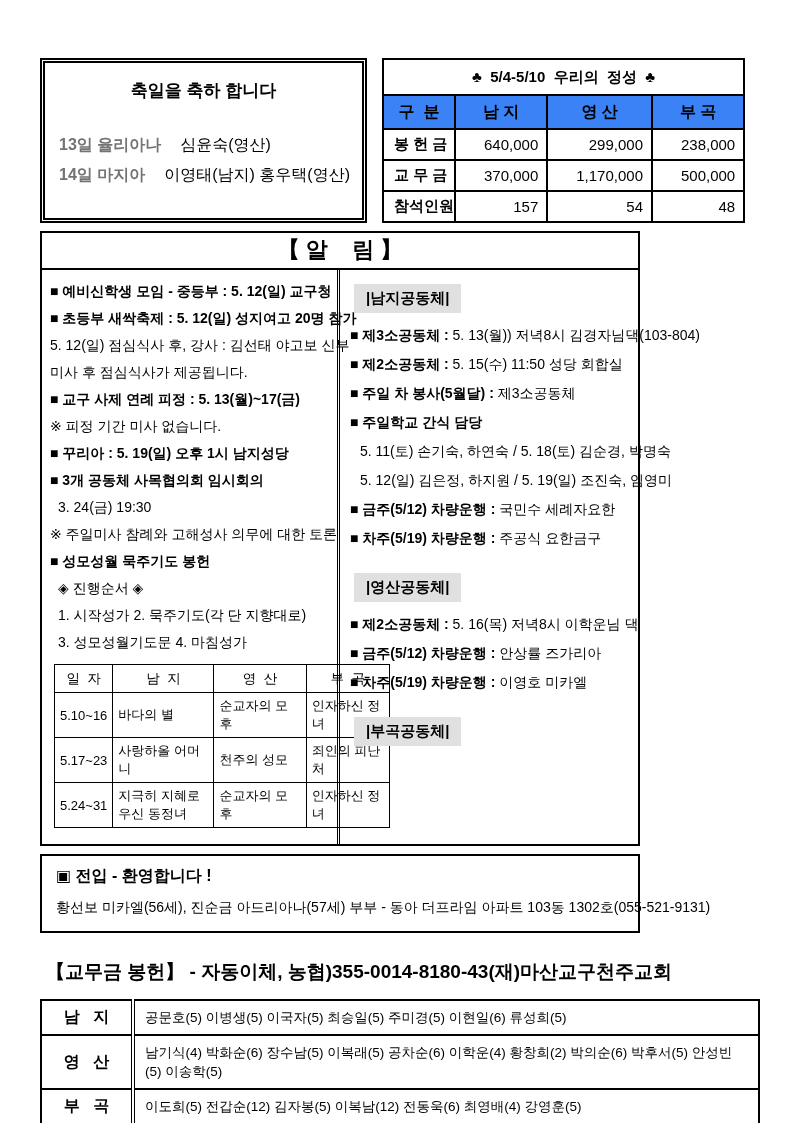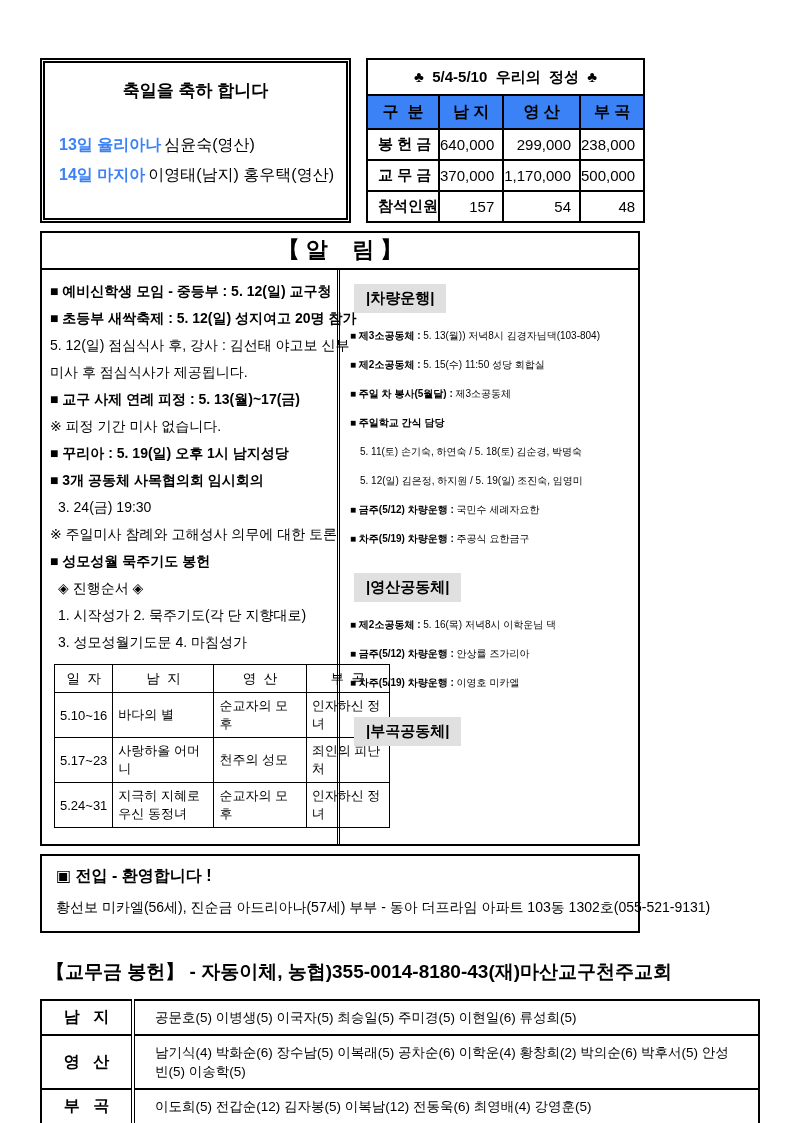--- a/index.html
+++ b/index.html
@@ -14,49 +14,49 @@
   
   .top-row { display: flex; gap: 15px; align-items: stretch; }
   .feast-box {
     width: 340px; height: 165px;
     border: 5px double #000;
     padding: 10px 12px;
   }
   .feast-title { text-align: center; font-weight: bold; font-size: 17px; margin-top: 6px; }
   .feast-items { margin-top: 28px; padding-left: 2px; }
   .feast-item { line-height: 30px; font-size: 16px; white-space: nowrap; }
-  .feast-date { color: #3b82f6; font-weight: bold; margin-right: 3px; }
+  .feast-date { color: #737373; font-weight: bold; margin-right: 19px; }
 
   .offering-table { width: 365px; height: 165px; border-collapse: collapse; }
   .offering-table td { border: 2px solid #000; font-size: 15px; }
   .ot-title { text-align: center; font-weight: bold; font-size: 18px; height: 36px; white-space: pre; }
   .ot-head td { background: #3b82f6; text-align: center; font-weight: bold; font-size: 16px; height: 34px; white-space: pre; }
   .ot-label { font-weight: bold; font-size: 16px; padding-left: 10px; white-space: pre; width: 90px; margin-top: 21px; }
-  .ot-num { text-align: right; padding-right: 8px; }
+  .ot-num { text-align: right; padding-right: 8px; padding-left: 28px; }
 
   
   .notice-box { border: 2px solid #000; margin-top: 8px; }
   .notice-title {
     text-align: center; font-weight: bold; font-size: 22px;
     border-bottom: 2px solid #000; padding: 2px 0 3px; white-space: pre;
   }
   .notice-cols { display: flex; height: 574px; }
   .notice-left { width: 50%; border-right: 3px double #000; padding: 8px 6px 0 8px; }
   .notice-right { width: 50%; padding: 8px 6px 0 10px; }
 
   .ln { line-height: 27px; font-size: 14px; white-space: nowrap; }
   .ln .b { font-weight: bold; }
   .ln-indent { padding-left: 8px; }
 
   .nr-heading {
     display: inline-block; background: #e0e0e0; font-weight: bold;
     font-size: 15px; padding: 5px 12px; margin: 6px 0 8px 4px;
   }
   .nr-heading.later { margin-top: 20px; }
-  .rn { line-height: 29px; font-size: 10px; white-space: nowrap; }
+  .rn { line-height: 29px; font-size: 14px; white-space: nowrap; }
   .rn .b { font-weight: bold; }
   .rn-indent { padding-left: 10px; }
 
   .rosary-table { border-collapse: collapse; margin: 8px 0 0 4px; width: 336px; }
   .rosary-table td { border: 1px solid #000; font-size: 13px; padding: 4px 5px; }
   .rt-head td { text-align: center; font-size: 13.5px; height: 28px; white-space: pre; }
   .rt-date { width: 57px; }
   .rt-c1 { width: 102px; }
   .rt-c2 { width: 93px; }
   .rt-c3 { width: 84px; }
@@ -64,21 +64,21 @@
   
   .transfer-box { border: 2px solid #000; margin-top: 8px; padding: 10px 14px 14px; }
   .transfer-title { font-weight: bold; font-size: 16px; }
   .transfer-body { font-size: 14px; margin-top: 12px; white-space: nowrap; }
 
   
   .donation-heading { font-weight: bold; font-size: 19px; margin: 26px 0 14px 6px; white-space: nowrap; }
   .donation-table { width: 720px; border-collapse: collapse; }
   .donation-table td { border: 2px solid #000; }
   .dt-label { width: 92px; text-align: center; font-weight: bold; font-size: 16px; white-space: pre; }
-  .dt-names { border-left: 4px double #000 !important; padding: 7px 20px; font-size: 13.5px; line-height: 19px; }
+  .dt-names { border-left: 4px double #000 !important; padding: 7px 10px; font-size: 13.5px; line-height: 19px; }
 </style>
 </head>
 <body>
 
 <div class="page">
 
   <div class="top-row">
 
     <div class="feast-box">
       <div class="feast-title">축일을 축하 합니다</div>
@@ -169,21 +169,21 @@
             <td>5.24~31</td>
             <td>지극히 지혜로우신 동정녀</td>
             <td>순교자의 모후</td>
             <td>인자하신 정녀</td>
           </tr>
         </tbody>
           </table>
       </div>
 
       <div class="notice-right">
-        <div class="nr-heading">|차량운행|</div>
+        <div class="nr-heading">|남지공동체|</div>
         <div class="rn"><span class="b">■ 제3소공동체 :</span><span> 5. 13(월)) 저녁8시 김경자님댁(103-804)</span></div>
         <div class="rn"><span class="b">■ 제2소공동체 :</span><span> 5. 15(수) 11:50 성당 회합실</span></div>
         <div class="rn"><span class="b">■ 주일 차 봉사(5월달) :</span><span> 제3소공동체</span></div>
         <div class="rn"><span class="b">■ 주일학교 간식 담당</span><span></span></div>
         <div class="rn rn-indent"><span class="b"></span><span>5. 11(토) 손기숙, 하연숙 / 5. 18(토) 김순경, 박명숙</span></div>
         <div class="rn rn-indent"><span class="b"></span><span>5. 12(일) 김은정, 하지원 / 5. 19(일) 조진숙, 임영미</span></div>
         <div class="rn"><span class="b">■ 금주(5/12) 차량운행 :</span><span> 국민수 세례자요한</span></div>
         <div class="rn"><span class="b">■ 차주(5/19) 차량운행 :</span><span> 주공식 요한금구</span></div>
 
         <div><div class="nr-heading later">|영산공동체|</div></div>

